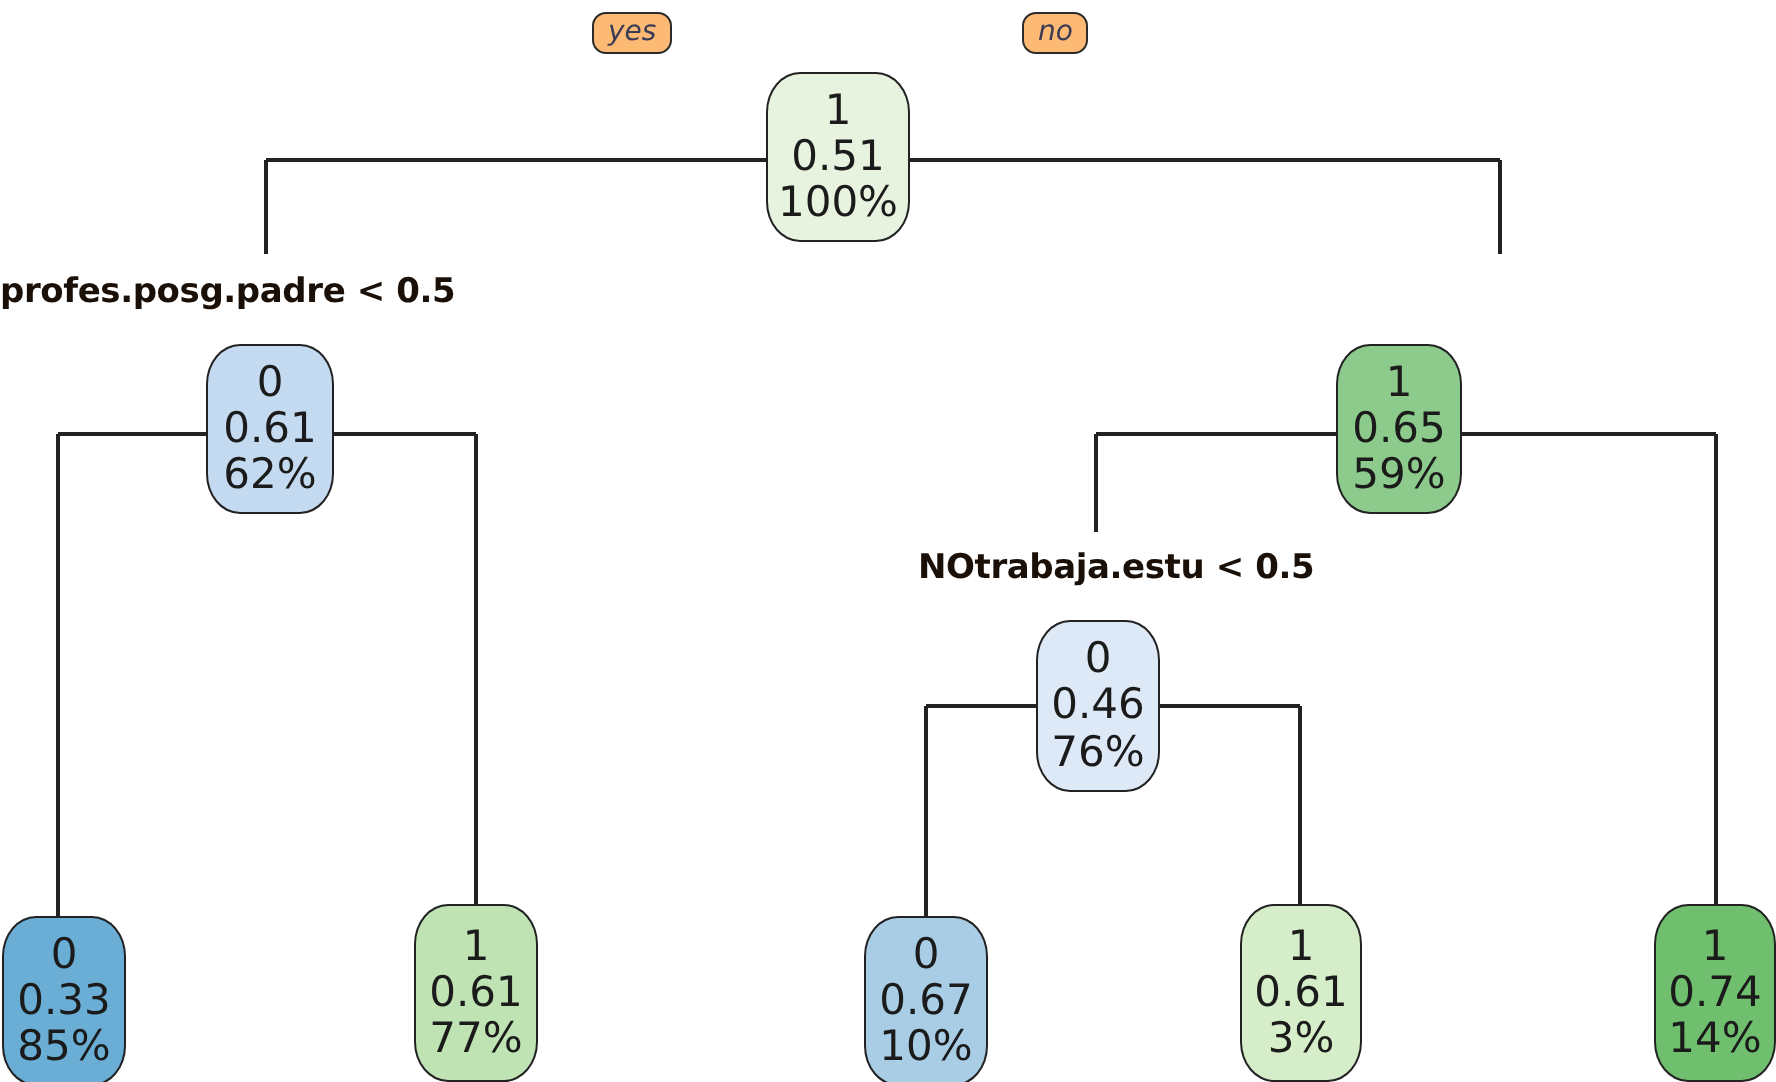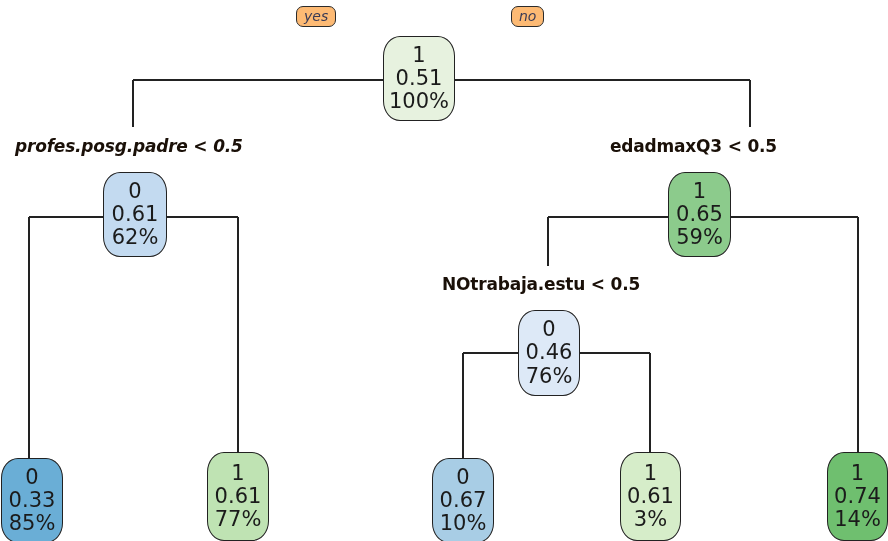--- a/index.html
+++ b/index.html
@@ -41,23 +41,22 @@
 
       <path d="M463,353 H650"></path>
       <path d="M463,353 V458"></path>
       <path d="M650,353 V452"></path>
     </g>
   </svg>
 
   <div class="yn-badge" style="left:296px;top:6px;">yes</div>
   <div class="yn-badge" style="left:499px;top:6px;margin-left:12px;">no</div>
 
-  <div class="split-label" style="left:15px;top:136px;font-style:italic;">profes.posg.padre &lt; 0.5</div>
-  <div class="split-label" style="left:610px;top:136px;">edadmaxQ3 &lt; 0.5</div>
-  <div class="split-label" style="left:442px;top:274px;">NOtrabaja.estu &lt; 0.5</div>
+  <div class="split-label" style="left:0;top:136px;">profes.posg.padre &lt; 0.5</div>
+  <div class="split-label" style="left:459px;top:274px;">NOtrabaja.estu &lt; 0.5</div>
 
   <div class="node" style="left:383px;top:36px;width:72px;height:85px;background:#e7f2df;">
     <div class="ln">1</div>
     <div class="ln">0.51</div>
     <div class="ln">100%</div>
   </div>
 
   <div class="node" style="left:103px;top:172px;width:64px;height:85px;background:#c3daf0;">
     <div class="ln">0</div>
     <div class="ln">0.61</div>

